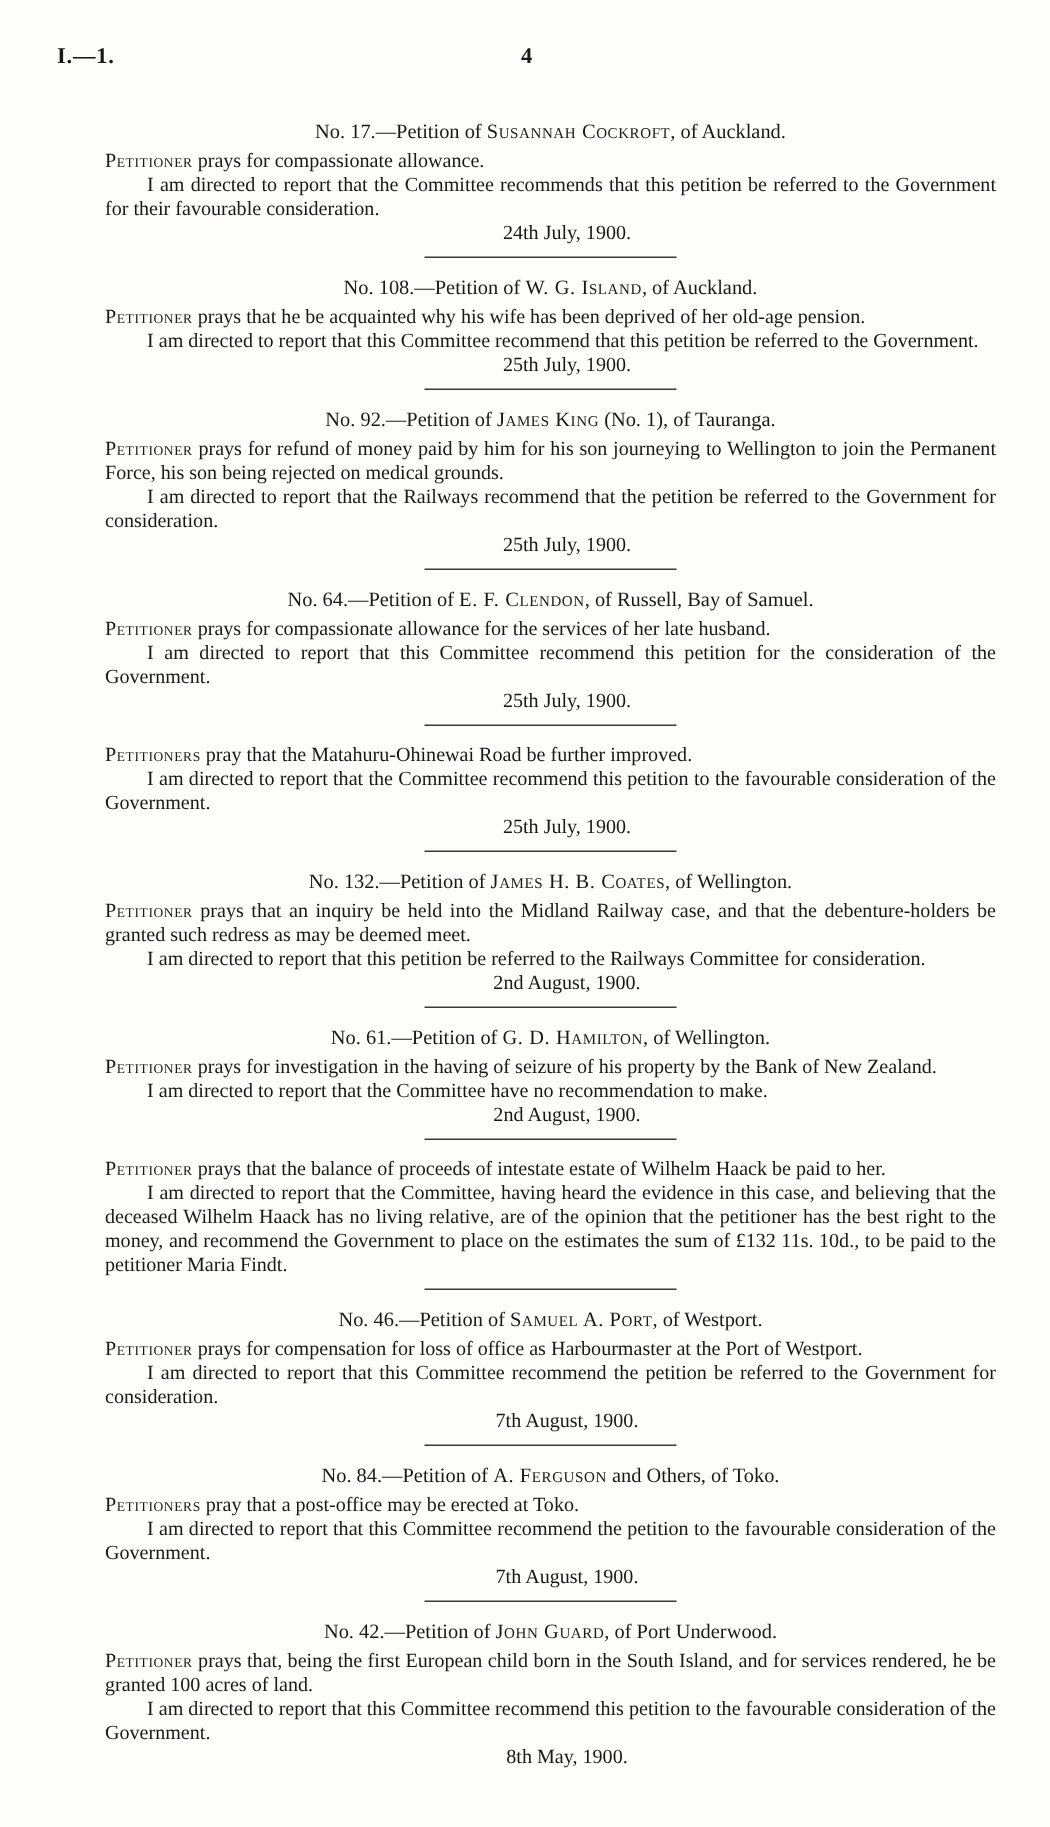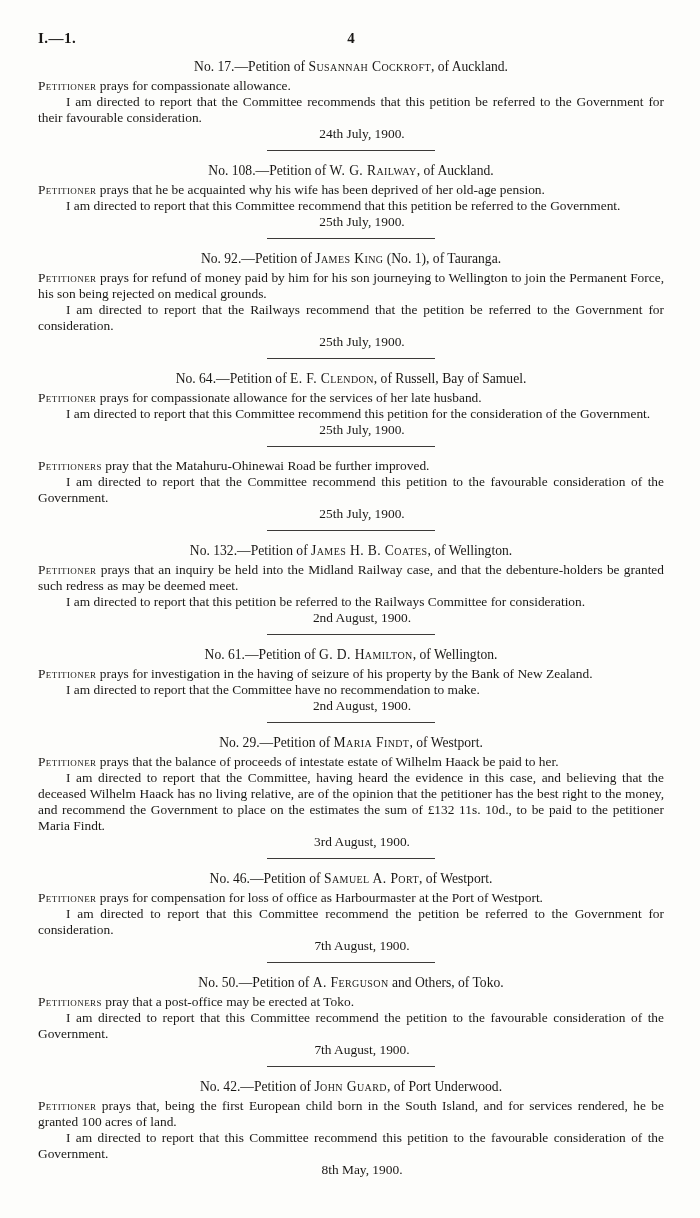--- a/index.html
+++ b/index.html
@@ -12,39 +12,40 @@
     color: #1a1816;
   }
   .page {
     width: 700px;
     min-height: 1218px;
     padding: 30px 36px 40px 38px;
   }
   .page-header {
     position: relative;
     height: 20px;
-    margin-bottom: 8px;
+    margin-bottom: 29px;
   }
   .header-left {
     position: absolute;
     left: 0;
     top: 0;
     font-size: 15px;
     font-weight: bold;
     letter-spacing: 0.5px;
   }
   .page-number {
     display: block;
     text-align: center;
     font-size: 15px;
     font-weight: bold;
   }
   .petitions {
     font-size: 13.4px;
     line-height: 16px;
+    margin-left: 32px;
   }
   .petition .heading {
     text-align: center;
     font-size: 13.6px;
     font-weight: normal;
     margin: 0 0 3px 0;
     line-height: 17px;
   }
   .sc {
     font-variant: small-caps;
@@ -75,21 +76,21 @@
   <div class="petitions">
   <section class="petition">
     <h2 class="heading"><span>No. 17.—Petition of </span><span class="sc">Susannah Cockroft</span><span>, of Auckland.</span></h2>
     <p class="prayer"><span class="sc">Petitioner</span><span> prays for compassionate allowance.</span></p>
     <p class="report">I am directed to report that the Committee recommends that this petition be referred to the Government for their favourable consideration.</p>
     <p class="date">24th July, 1900.</p>
     <div class="rule"></div>
   </section>
 
   <section class="petition">
-    <h2 class="heading"><span>No. 108.—Petition of </span><span class="sc">W. G. Railway</span><span>, of Auckland.</span></h2>
+    <h2 class="heading"><span>No. 108.—Petition of </span><span class="sc">W. G. Island</span><span>, of Auckland.</span></h2>
     <p class="prayer"><span class="sc">Petitioner</span><span> prays that he be acquainted why his wife has been deprived of her old-age pension.</span></p>
     <p class="report">I am directed to report that this Committee recommend that this petition be referred to the Government.</p>
     <p class="date">25th July, 1900.</p>
     <div class="rule"></div>
   </section>
 
   <section class="petition">
     <h2 class="heading"><span>No. 92.—Petition of </span><span class="sc">James King</span><span> (No. 1), of Tauranga.</span></h2>
     <p class="prayer"><span class="sc">Petitioner</span><span> prays for refund of money paid by him for his son journeying to Wellington to join the Permanent Force, his son being rejected on medical grounds.</span></p>
     <p class="report">I am directed to report that the Railways recommend that the petition be referred to the Government for consideration.</p>
@@ -122,37 +123,35 @@
 
   <section class="petition">
     <h2 class="heading"><span>No. 61.—Petition of </span><span class="sc">G. D. Hamilton</span><span>, of Wellington.</span></h2>
     <p class="prayer"><span class="sc">Petitioner</span><span> prays for investigation in the having of seizure of his property by the Bank of New Zealand.</span></p>
     <p class="report">I am directed to report that the Committee have no recommendation to make.</p>
     <p class="date">2nd August, 1900.</p>
     <div class="rule"></div>
   </section>
 
   <section class="petition">
-    <h2 class="heading"><span>No. 29.—Petition of </span><span class="sc">Maria Findt</span><span>, of Westport.</span></h2>
     <p class="prayer"><span class="sc">Petitioner</span><span> prays that the balance of proceeds of intestate estate of Wilhelm Haack be paid to her.</span></p>
     <p class="report">I am directed to report that the Committee, having heard the evidence in this case, and believing that the deceased Wilhelm Haack has no living relative, are of the opinion that the petitioner has the best right to the money, and recommend the Government to place on the estimates the sum of £132 11s. 10d., to be paid to the petitioner Maria Findt.</p>
-    <p class="date">3rd August, 1900.</p>
     <div class="rule"></div>
   </section>
 
   <section class="petition">
     <h2 class="heading"><span>No. 46.—Petition of </span><span class="sc">Samuel A. Port</span><span>, of Westport.</span></h2>
     <p class="prayer"><span class="sc">Petitioner</span><span> prays for compensation for loss of office as Harbourmaster at the Port of Westport.</span></p>
     <p class="report">I am directed to report that this Committee recommend the petition be referred to the Government for consideration.</p>
     <p class="date">7th August, 1900.</p>
     <div class="rule"></div>
   </section>
 
   <section class="petition">
-    <h2 class="heading"><span>No. 50.—Petition of </span><span class="sc">A. Ferguson</span><span> and Others, of Toko.</span></h2>
+    <h2 class="heading"><span>No. 84.—Petition of </span><span class="sc">A. Ferguson</span><span> and Others, of Toko.</span></h2>
     <p class="prayer"><span class="sc">Petitioners</span><span> pray that a post-office may be erected at Toko.</span></p>
     <p class="report">I am directed to report that this Committee recommend the petition to the favourable consideration of the Government.</p>
     <p class="date">7th August, 1900.</p>
     <div class="rule"></div>
   </section>
 
   <section class="petition">
     <h2 class="heading"><span>No. 42.—Petition of </span><span class="sc">John Guard</span><span>, of Port Underwood.</span></h2>
     <p class="prayer"><span class="sc">Petitioner</span><span> prays that, being the first European child born in the South Island, and for services rendered, he be granted 100 acres of land.</span></p>
     <p class="report">I am directed to report that this Committee recommend this petition to the favourable consideration of the Government.</p>

